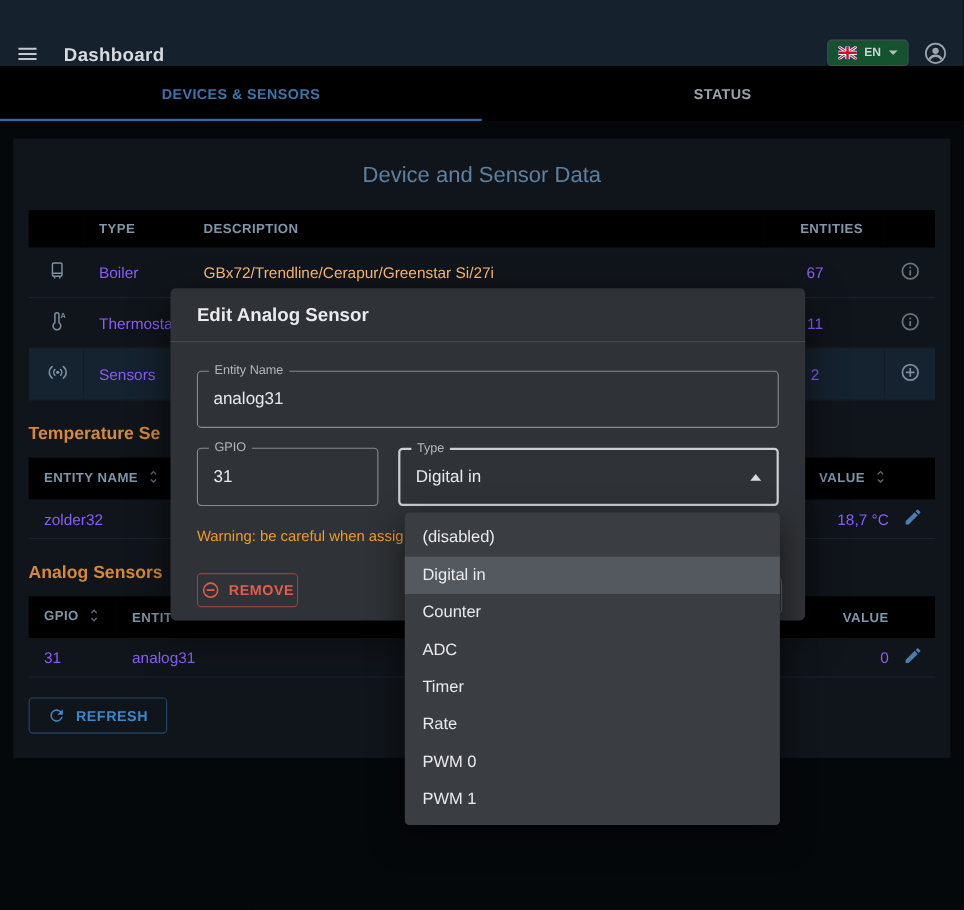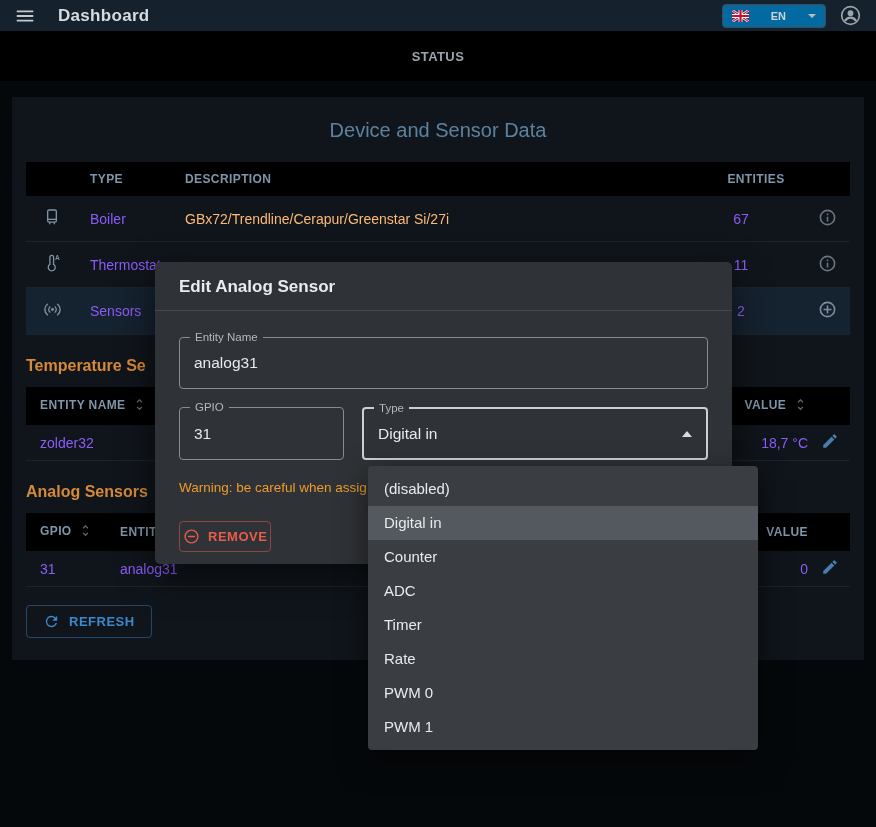--- a/index.html
+++ b/index.html
@@ -1,25 +1,25 @@
 <!DOCTYPE html>
 <html><head>
 <meta charset="utf-8">
 <style>
   * { box-sizing: border-box; margin: 0; padding: 0; }
   html, body { width: 876px; height: 827px; }
   body { font-family: "Liberation Sans", sans-serif; background: #05080b; overflow: hidden; }
   .screen { position: relative; width: 876px; height: 827px; overflow: hidden; }
 
   
-  .appbar { height: 31px; background: #15222e; display: flex; align-items: center; padding: 0 14px; }
+  .appbar { height: 60px; background: #15222e; display: flex; align-items: flex-end; padding: 0 14px; }
   .icon-btn { background: none; border: none; color: #c3c9ce; display: inline-flex; align-items: center; justify-content: center; cursor: pointer; }
   .appbar-title { color: #d7dbdf; font-size: 17px; font-weight: bold; letter-spacing: .3px; margin-left: 22px; }
   .appbar-spacer { flex: 1; }
-  .lang-chip { display: inline-flex; align-items: center; gap: 22px; background: #0369a1; border: 1px solid #404c58; border-radius: 4px; padding: 5px 9px; color: #ced3d7; font-size: 11px; font-weight: bold; cursor: pointer; font-family: inherit; }
+  .lang-chip { display: inline-flex; align-items: center; gap: 7px; background: #14532d; border: 1px solid #404c58; border-radius: 4px; padding: 5px 9px; color: #ced3d7; font-size: 11px; font-weight: bold; cursor: pointer; font-family: inherit; }
   .caret-down { width: 0; height: 0; border-left: 4px solid transparent; border-right: 4px solid transparent; border-top: 4px solid #b6bbc0; }
   .avatar-btn { margin-left: 13px; color: #9da6ad; }
 
   
   .tabs { height: 50px; background: #000; display: flex; }
   .tab { flex: 1; display: flex; align-items: center; justify-content: center; font-size: 13px; font-weight: bold; letter-spacing: .4px; color: #9aa4ad; cursor: pointer; position: relative; }
   .tab.active { color: #3a76ad; }
   .tab.active::after { content: ""; position: absolute; left: 0; right: 0; bottom: 0; height: 2px; background: #2f6ba8; }
 
   
@@ -73,21 +73,21 @@
   .select-value { color: #e7e9eb; font-size: 15.5px; }
   .caret-up { width: 0; height: 0; border-left: 5px solid transparent; border-right: 5px solid transparent; border-bottom: 6px solid #d9dcdf; }
 
   .warning-text { margin-top: 20px; color: #ef9a2c; font-size: 13.5px; }
 
   .remove-btn { margin-top: 26px; display: inline-flex; align-items: center; gap: 8px; padding: 6px 3px; background: none; border: 1px solid rgba(232,92,74,.5); border-radius: 4px; color: #e85c4a; font-size: 13px; font-weight: bold; letter-spacing: .5px; cursor: pointer; font-family: inherit; }
 
   .hidden-action-fragment { position: absolute; right: 21px; bottom: 14px; width: 110px; height: 33px; border: 1px solid #5b5f65; border-radius: 4px; background: none; cursor: pointer; }
 
   
-  .type-menu { position: absolute; left: 368px; top: 466px; width: 390px; background: #3a3e43; border-radius: 4px; box-shadow: 0 10px 30px rgba(0,0,0,.55); padding: 6px 0; z-index: 20; }
+  .type-menu { position: absolute; left: 368px; top: 466px; width: 341px; background: #3a3e43; border-radius: 4px; box-shadow: 0 10px 30px rgba(0,0,0,.55); padding: 6px 0; z-index: 20; }
   .menu-item { height: 34px; padding: 6px 16px; line-height: 22px; font-size: 15px; color: #e8eaec; cursor: pointer; white-space: nowrap; }
   .menu-item.selected { background: #54585f; }
 </style>
 </head>
 <body>
 
 <div class="screen">
 
   <header class="appbar">
     <button class="icon-btn">
@@ -117,20 +117,23 @@
         <svg viewBox="0 0 24 24" width="23" height="23">
           <circle cx="12" cy="12" r="9.2" fill="none" stroke="currentColor" stroke-width="1.7"></circle>
           <circle cx="12" cy="9.6" r="3" fill="currentColor"></circle>
           <path d="M6.2 17.8c1.4-2.5 3.6-3.5 5.8-3.5s4.4 1 5.8 3.5" fill="none" stroke="currentColor" stroke-width="2.4"></path>
         </svg>
       </span>
     </button>
   </header>
 
   <nav class="tabs">
+    <div class="tab active">
+      <span>DEVICES &amp; SENSORS</span>
+    </div>
     <div class="tab">
       <span>STATUS</span>
     </div>
   </nav>
 
   <main class="panel">
     <h2 class="page-title">Device and Sensor Data</h2>
 
     <table class="tbl-devices">
       <colgroup>

